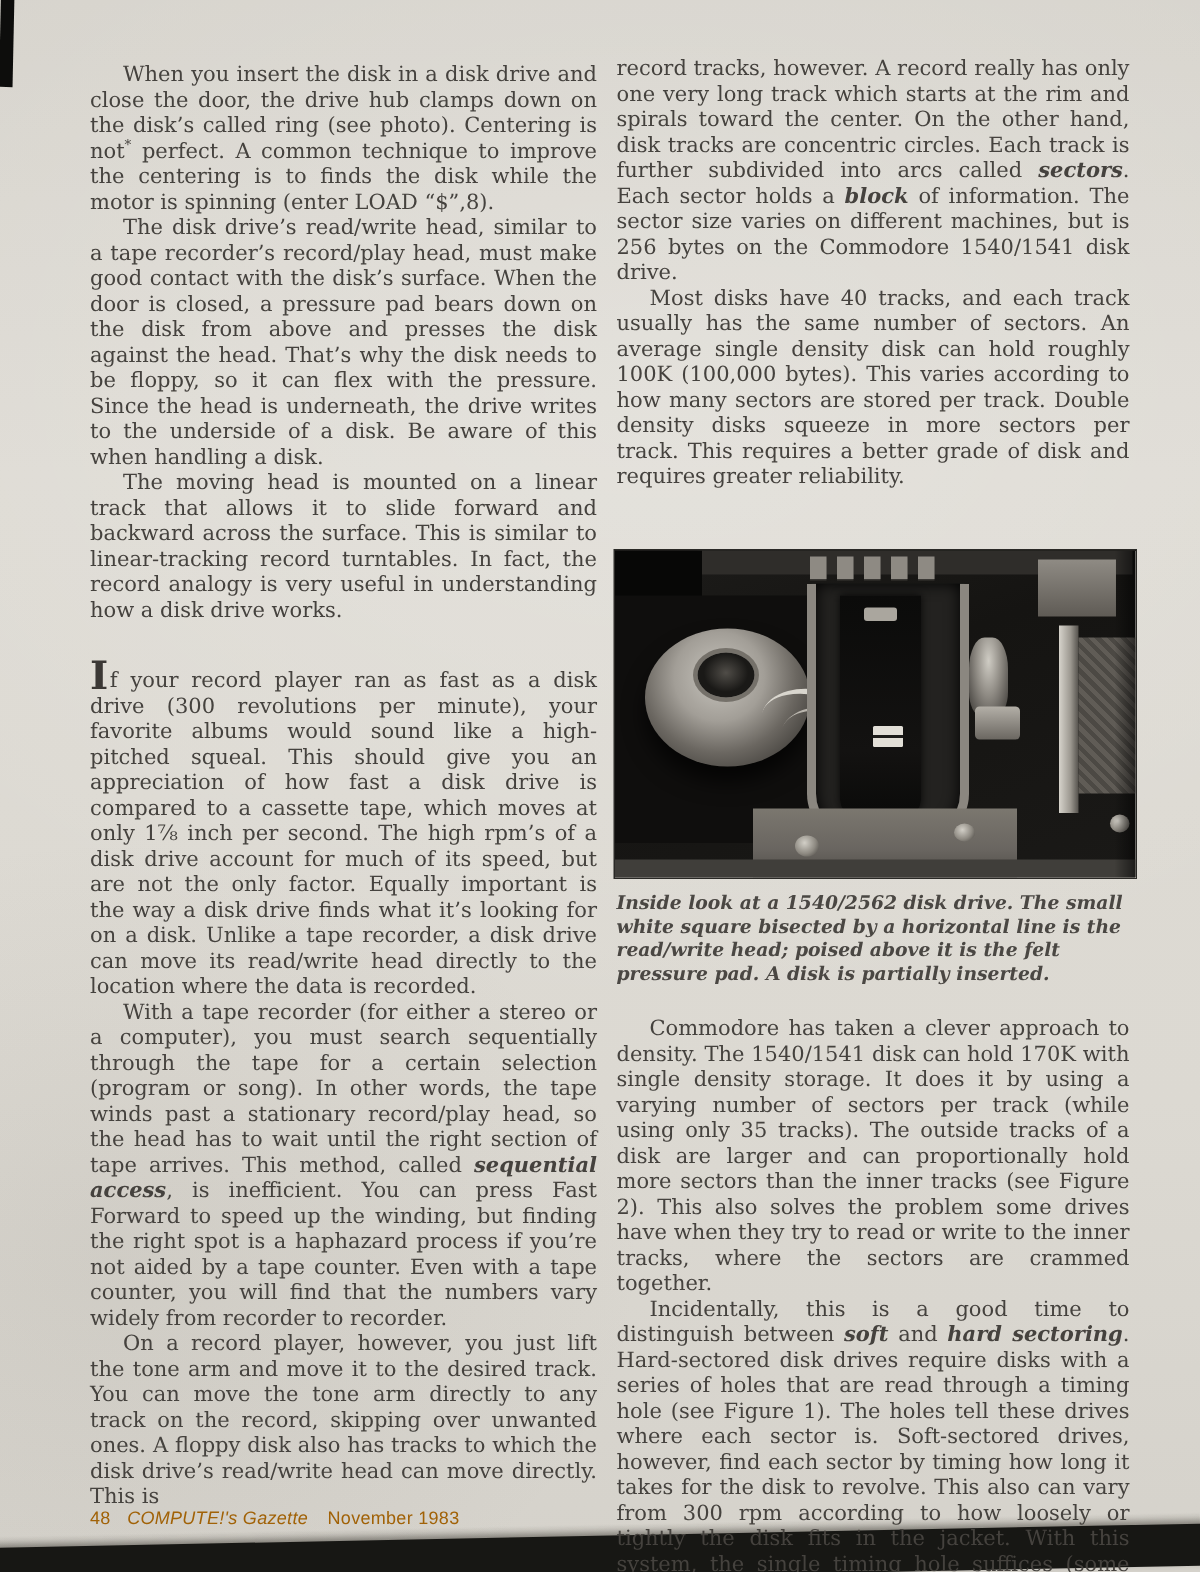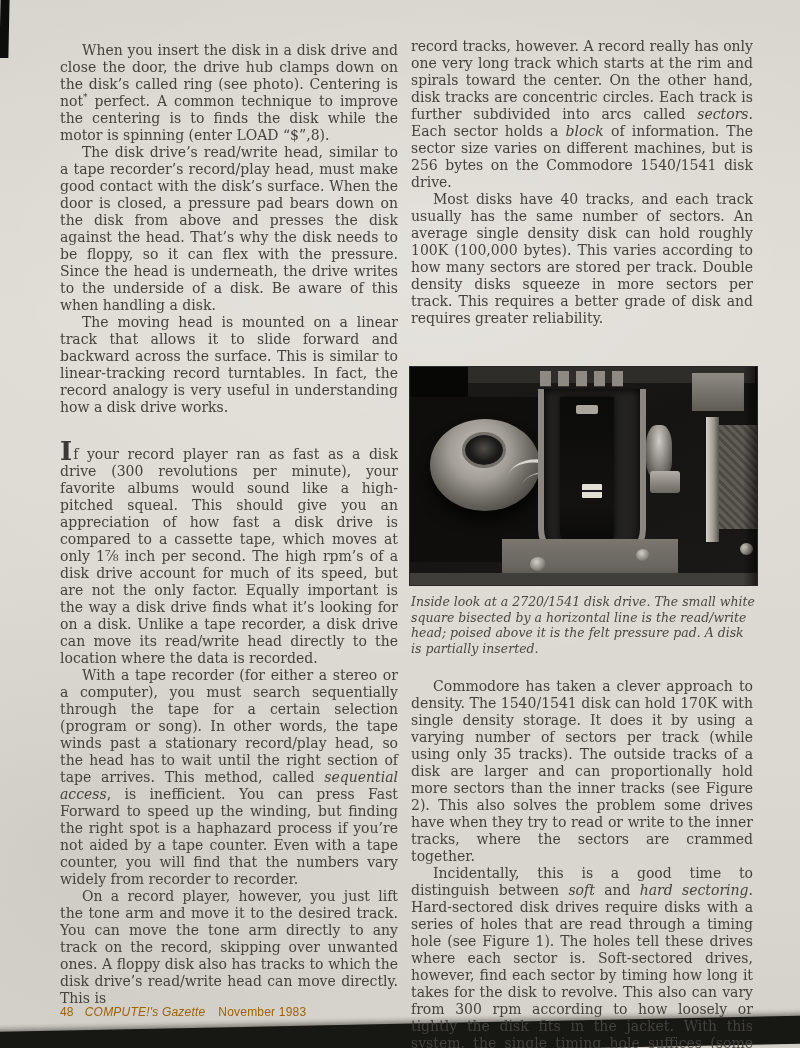--- a/index.html
+++ b/index.html
@@ -39,21 +39,21 @@
     line-height: 17px;
     text-align: justify;
   }
   .col-left  { left: 60px;  top: 42px; }
   .col-right { left: 411px; top: 38px; width: 342px; }
 
   p.para { margin: 0; }
   p.para.indent { text-indent: 22px; }
   p.para.gap { margin-top: 30px; }
 
-  .it { font-style: italic; }
+  .it { font-style: italic; font-weight: bold; }
   sup { font-size: 9px; line-height: 0; }
 
   .dropcap {
     font-weight: bold;
     font-size: 26px;
     line-height: 0;
     position: relative; top: 1px;
     margin-right: 1px;
     color: #3b3835;
   }
@@ -217,21 +217,21 @@
       <div class="ph-panel"></div>
       <div class="ph-bracket-tr"></div>
       <div class="ph-deck"></div>
       <div class="ph-screw s1"></div>
       <div class="ph-screw s2"></div>
       <div class="ph-screw s3"></div>
       <div class="ph-apron"></div>
       <div class="ph-shadow-r"></div>
     </div>
     <div class="caption">
-        <p class="para"><span class="it">Inside look at a 2720/1541 disk drive. The small white square bisected by a horizontal line is the read/write head; poised above it is the felt pressure pad. A disk is partially inserted.</span></p>
+        <p class="para"><span class="it">Inside look at a 1540/2562 disk drive. The small white square bisected by a horizontal line is the read/write head; poised above it is the felt pressure pad. A disk is partially inserted.</span></p>
       </div>
   </div>
 
   <div class="after-figure">
       <p class="para indent"><span>Commodore has taken a clever approach to density. The 1540/1541 disk can hold 170K with single density storage. It does it by using a varying number of sectors per track (while using only 35 tracks). The outside tracks of a disk are larger and can proportionally hold more sectors than the inner tracks (see Figure 2). This also solves the problem some drives have when they try to read or write to the inner tracks, where the sectors are crammed together.</span></p>
       <p class="para indent"><span>Incidentally, this is a good time to distinguish between </span><span class="it">soft</span><span> and </span><span class="it">hard sectoring</span><span>. Hard-sectored disk drives require disks with a series of holes that are read through a timing hole (see Figure 1). The holes tell these drives where each sector is. Soft-sectored drives, however, find each sector by timing how long it takes for the disk to revolve. This also can vary from 300 rpm according to how loosely or tightly the disk fits in the jacket. With this system, the single timing hole suffices (some drives — those for Atari computers, for instance — disregard the timing hole altogether). Drives that use hard sectoring (multiple holes) cannot</span></p>
     </div>
 </div>
 
 <div class="footer">

